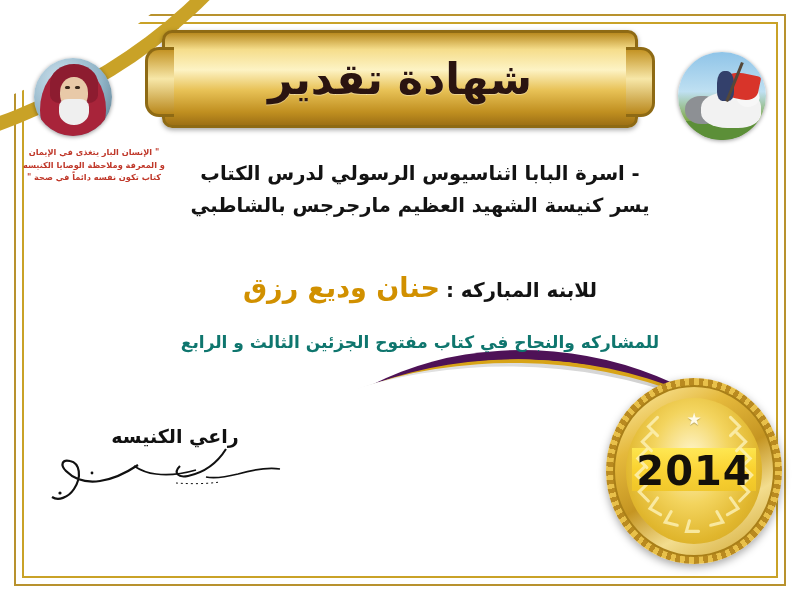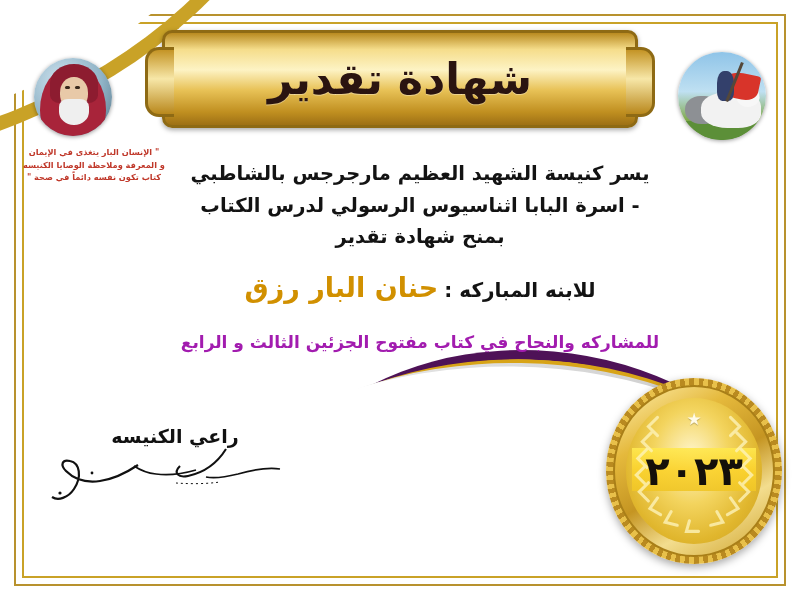--- a/index.html
+++ b/index.html
@@ -138,21 +138,21 @@
 
   .recipient-line{
     position:absolute;right:120px;top:272px;width:520px;
     text-align:center;direction:rtl;white-space:nowrap;
   }
   .recipient-label{font-size:20px;font-weight:bold;color:#131313;}
   .recipient-name{font-size:27px;font-weight:bold;color:#d19000;margin-right:6px;}
 
   .reason-line{
     position:absolute;right:60px;top:332px;width:640px;
-    text-align:center;direction:rtl;font-size:17px;font-weight:600;color:#a21caf;
+    text-align:center;direction:rtl;font-size:17px;font-weight:600;color:#0f766e;
     white-space:nowrap;
   }
 
   
   .sig-block{position:absolute;left:30px;top:425px;width:290px;text-align:center;direction:rtl;}
   .sig-title{font-size:19px;font-weight:bold;color:#111;}
   .sig-mark{
     position:relative;height:62px;margin-top:-4px;
     font-family:"DejaVu Serif","Liberation Serif",serif;
     font-size:18px;color:#111;font-style:italic;
@@ -239,27 +239,26 @@
     <div class="geo-grass"></div>
     <div class="geo-dragon"></div>
     <div class="geo-horse"></div>
     <div class="geo-horse-head"></div>
     <div class="geo-cape"></div>
     <div class="geo-rider"></div>
     <div class="geo-spear"></div>
   </div>
 
   <div class="body-block">
+    <div class="body-line">- اسرة البابا اثناسيوس الرسولي لدرس الكتاب</div>
     <div class="body-line">يسر كنيسة الشهيد العظيم مارجرجس بالشاطبي</div>
-    <div class="body-line">- اسرة البابا اثناسيوس الرسولي لدرس الكتاب</div>
-    <div class="body-line">بمنح شهادة تقدير</div>
   </div>
 
   <div class="recipient-line">
-    <span class="recipient-label">للابنه المباركه :</span><span class="recipient-name">حنان البار رزق</span>
+    <span class="recipient-label">للابنه المباركه :</span><span class="recipient-name">حنان وديع رزق</span>
   </div>
 
   <div class="reason-line">للمشاركه والنجاح في كتاب مفتوح الجزئين الثالث و الرابع</div>
 
   <div class="sig-block">
     <div class="sig-title">راعي الكنيسه</div>
     <div class="sig-mark">
       <svg class="sig-scribble" viewBox="0 0 290 62">
         <path d="M196 6 C186 22, 172 30, 158 33 C148 35, 143 30, 150 23" fill="none" stroke="#111" stroke-width="2.1"></path>
         <path d="M250 26 C236 24, 222 27, 208 31 C196 34, 186 36, 176 34" fill="none" stroke="#111" stroke-width="1.7"></path>
@@ -272,21 +271,21 @@
       </svg>
     </div>
   </div>
 
   <div class="seal">
     <div class="seal-outer"></div>
     <div class="seal-mid"></div>
     <div class="seal-inner">
       <div class="seal-band"></div>
       <span class="seal-star">★</span>
-      <span class="seal-year">٢٠٢٣</span>
+      <span class="seal-year">2014</span>
     </div>
     <svg class="wreath" style="position:absolute;inset:12px;" viewBox="0 0 100 100">
       <g fill="none" stroke="#fdf2b8" stroke-width="2" stroke-linecap="round" opacity=".85">
         <path d="M26 18 L20 24 L26 30"></path>
           <path d="M22 28 L16 34 L22 40"></path>
         <path d="M19 39 L13 45 L19 51"></path>
           <path d="M18 50 L12 56 L18 62"></path>
         <path d="M20 61 L14 67 L20 73"></path>
           <path d="M26 71 L21 78 L28 82"></path>
         <path d="M35 80 L31 87 L39 89"></path>

